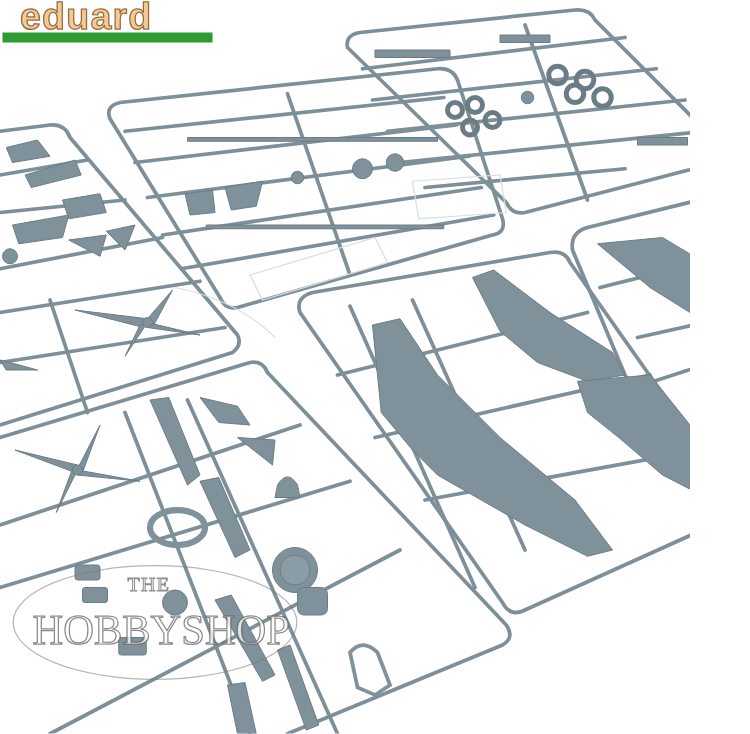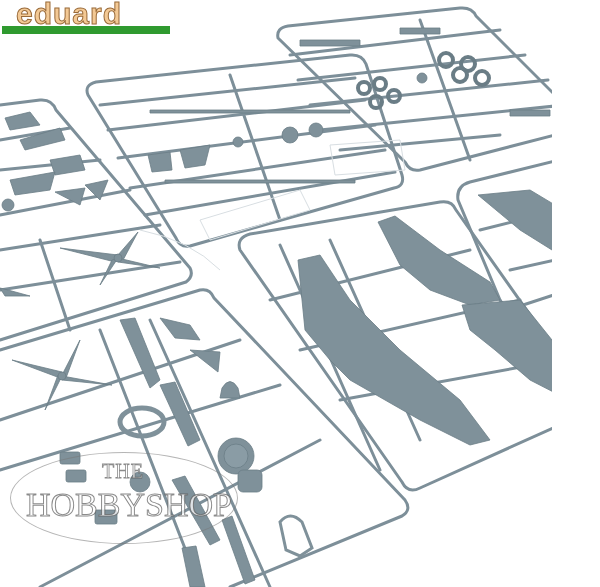--- a/index.html
+++ b/index.html
@@ -3,21 +3,21 @@
 <meta charset="utf-8">
 <style>
   html, body { margin: 0; padding: 0; background: #ffffff; }
   .canvas { position: relative; width: 552px; height: 587px; overflow: hidden; background: #ffffff; font-family: "Liberation Sans", sans-serif; }
   .photo { position: absolute; left: 0; top: 0; width: 600px; height: 587px; }
   .logo { position: absolute; left: 2px; top: 0px; width: 170px; height: 36px; }
   .logo-text { position: absolute; left: 14px; top: -4px; font-family: "Liberation Sans", sans-serif; font-weight: bold; font-size: 30px; color: #f3c995; letter-spacing: 1px; -webkit-text-stroke: 1px #9a6b3a; line-height: 36px; }
   .logo-bar { position: absolute; left: 0; top: 26px; width: 168px; height: 8px; background: #2f9a2f; }
   .watermark { position: absolute; left: 10px; top: 452px; width: 228px; height: 92px; }
   .wm-oval { position: absolute; inset: 0; border: 1.5px solid rgba(120,120,120,0.55); border-radius: 50%; }
-  .wm-the { position: absolute; left: 92px; top: 8px; font-family: "Liberation Serif", serif; font-size: 20px; color: rgba(255,255,255,0.85); -webkit-text-stroke: 0.8px rgba(90,90,90,0.7); letter-spacing: 1px; }
+  .wm-the { position: absolute; left: 92px; top: 8px; font-family: "Liberation Serif", serif; font-size: 16px; color: rgba(255,255,255,0.85); -webkit-text-stroke: 0.8px rgba(90,90,90,0.7); letter-spacing: 1px; }
   .wm-name { position: absolute; left: 16px; top: 34px; font-family: Liberation Serif, serif; font-size: 34px; color: rgba(255,255,255,0.75); -webkit-text-stroke: 1px rgba(90,90,90,0.7); letter-spacing: 0px; }
 </style>
 </head>
 <body>
 
 <div class="canvas">
 
   <svg class="photo" viewBox="0 0 600 587" xmlns="http://www.w3.org/2000/svg">
     <defs>
       <filter id="soft" x="-10%" y="-10%" width="120%" height="120%">

